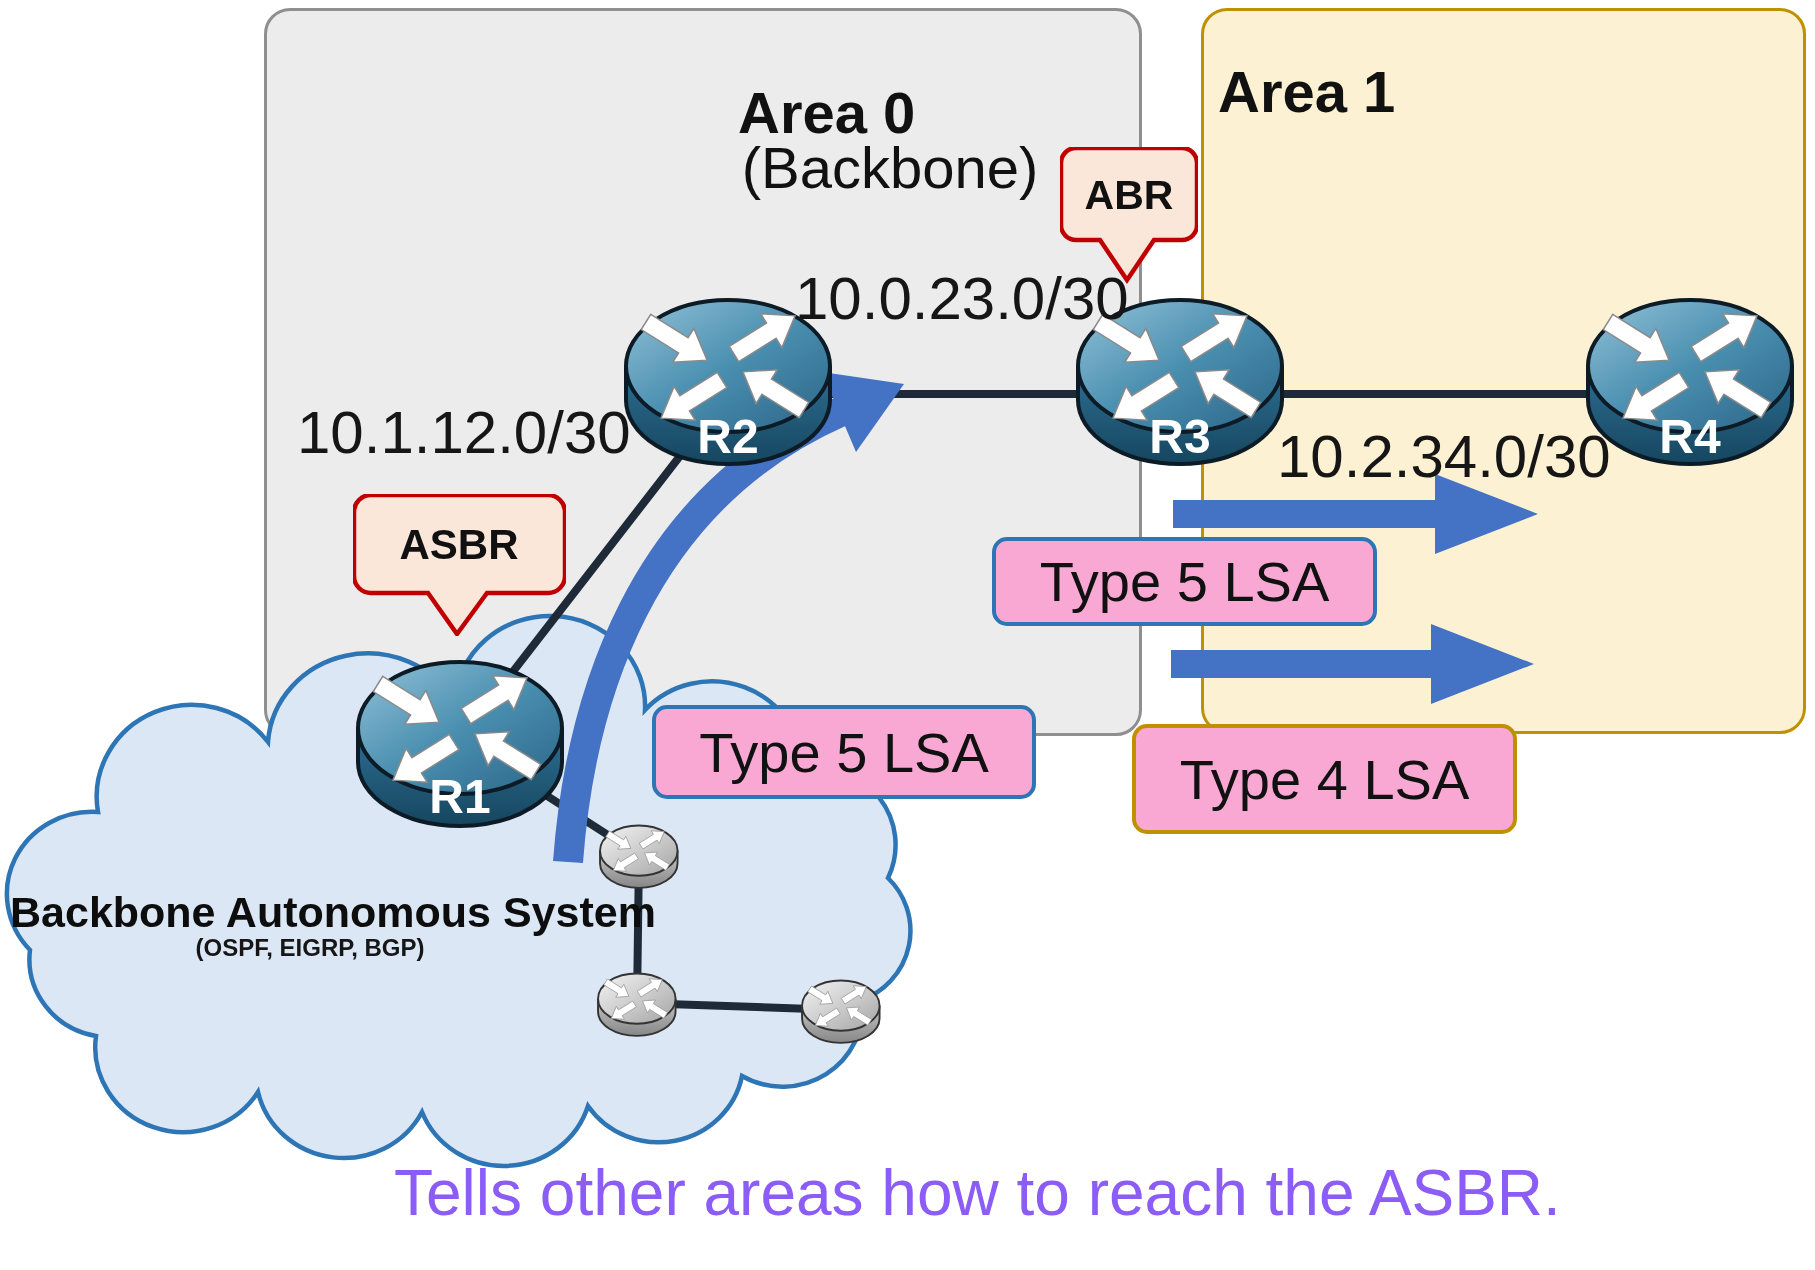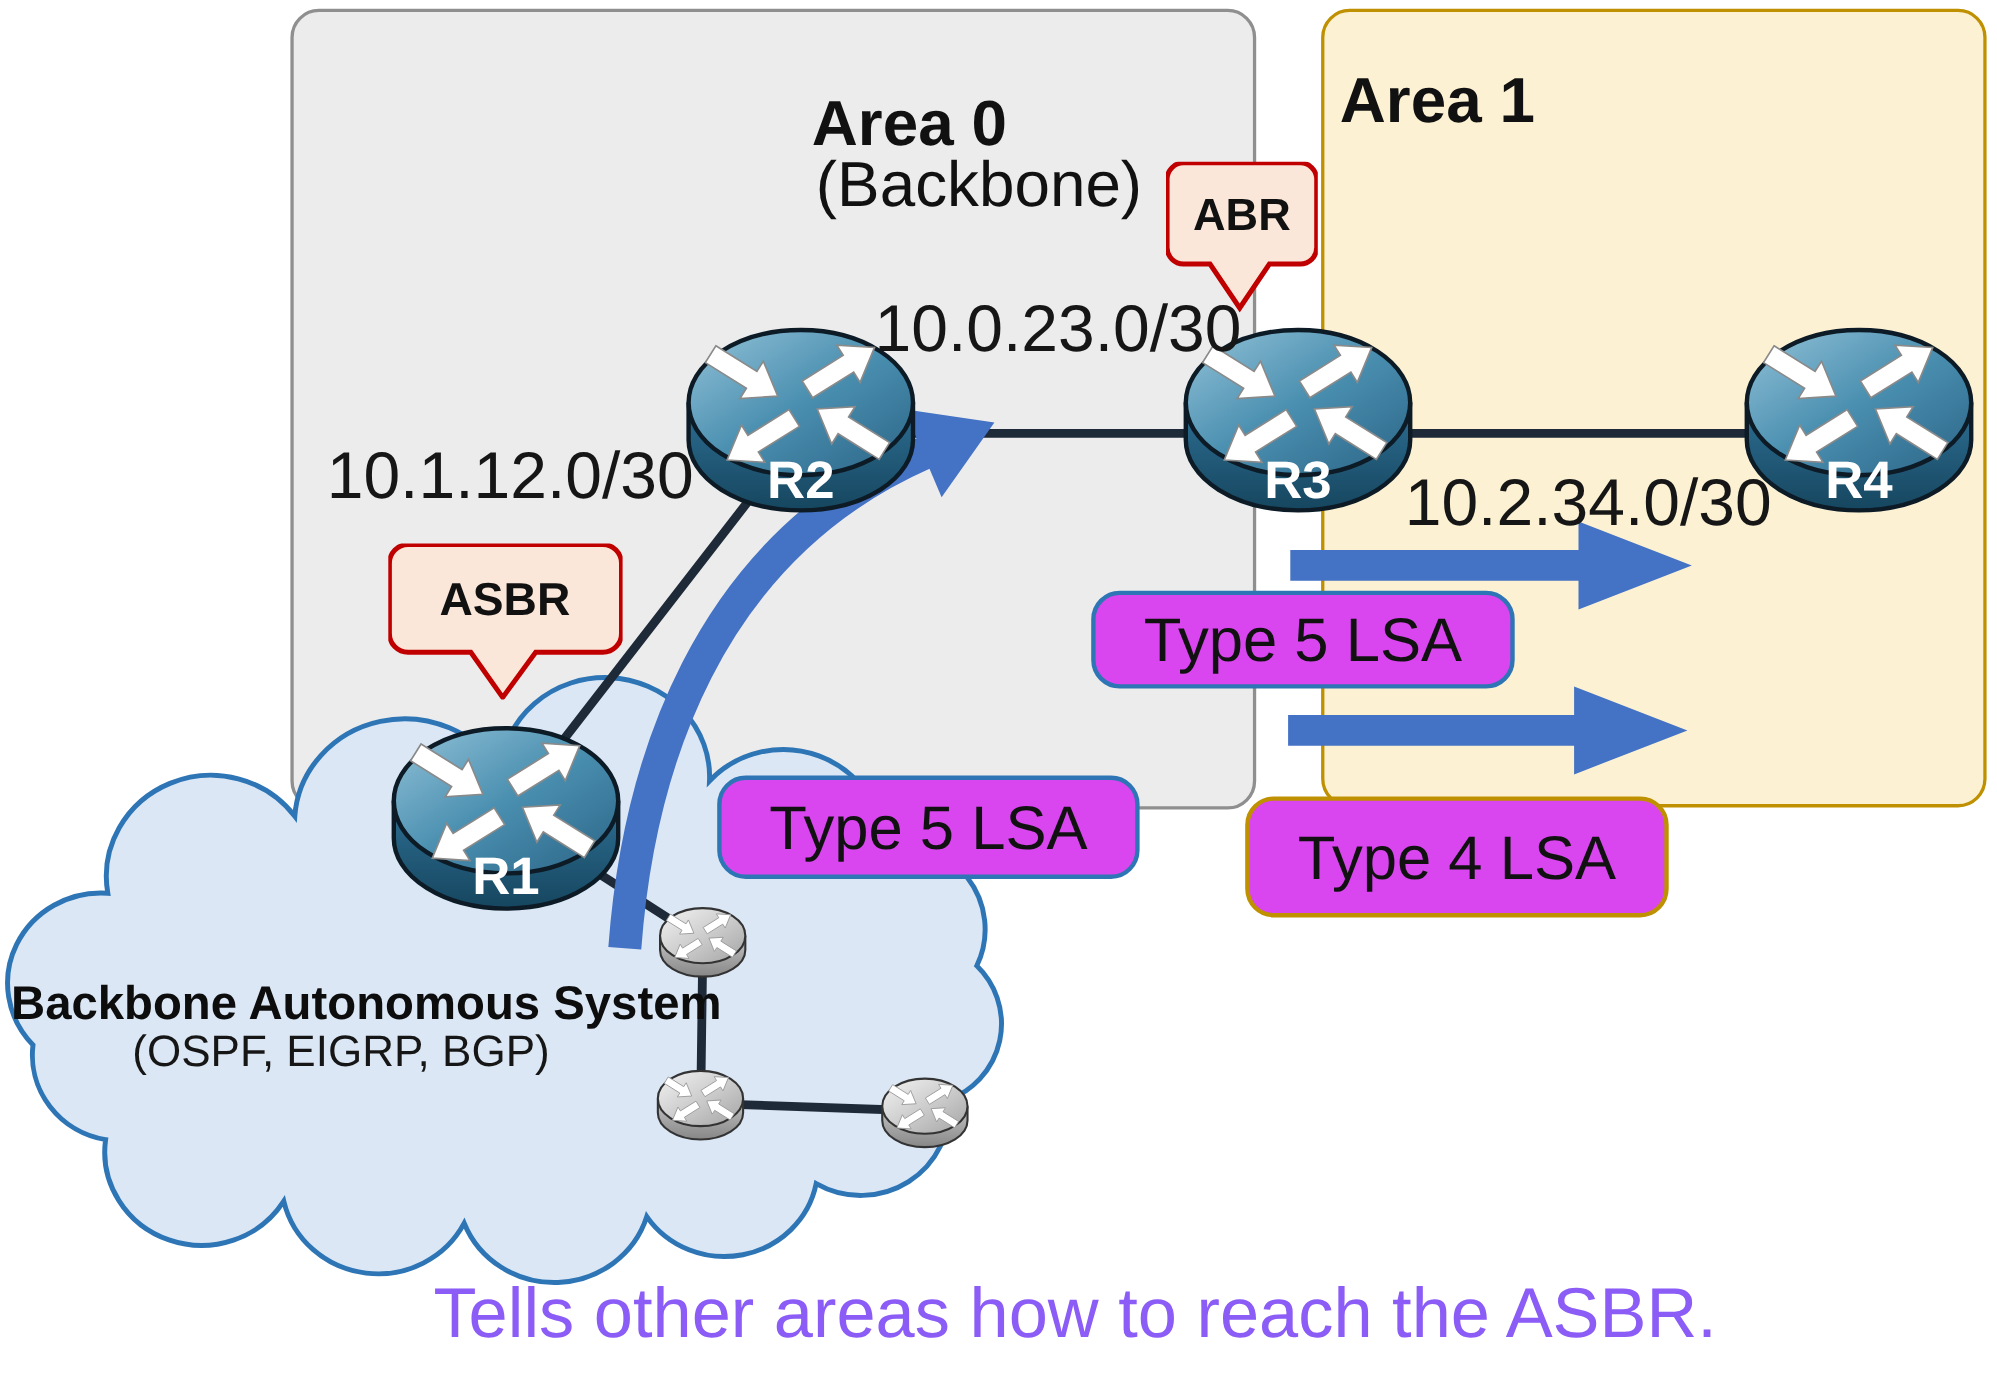--- a/index.html
+++ b/index.html
@@ -14,38 +14,38 @@
   .area-subtitle{position:absolute;font-size:58px;font-weight:400;color:#111;white-space:nowrap;}
   .t-area0{left:738px;top:58px;width:300px;text-align:left;margin-top:21px;}
   .st-area0{left:690px;top:134px;width:400px;text-align:center;}
   .t-area1{left:1218px;top:58px;}
   
   .netlabel{position:absolute;width:310px;text-align:left;font-size:60px;color:#161616;white-space:nowrap;}
   .net1{left:297px;top:398px;}
   .net2{left:795px;top:264px;}
   .net3{left:1277px;top:422px;}
   
-  .lsa{position:absolute;background:#d946ef;border-radius:26px;box-sizing:border-box;
+  .lsa{position:absolute;background:#f9a8d4;border-radius:15px;box-sizing:border-box;
        display:flex;align-items:center;justify-content:center;
        font-size:56px;color:#111;white-space:nowrap;}
   .lsa-blue{border:4px solid #2E75B6;}
   .lsa-gold{border:4px solid #BF9000;}
   .lsa1{left:992px;top:537px;width:385px;height:89px;}
   .lsa2{left:652px;top:705px;width:384px;height:94px;}
   .lsa3{left:1132px;top:724px;width:385px;height:110px;}
   
   .callout{position:absolute;}
   .co-asbr{left:353px;top:494px;}
   .co-abr{left:1060px;top:147px;}
   .callout text{font-family:"Liberation Sans",sans-serif;font-weight:700;fill:#111;}
   
   .cloud-title{position:absolute;left:10px;top:888px;width:600px;text-align:center;
                font-size:43px;font-weight:700;color:#0d0d0d;white-space:nowrap;}
   .cloud-subtitle{position:absolute;left:10px;top:934px;width:600px;text-align:center;
-               font-size:40px;font-weight:400;color:#161616;white-space:nowrap;}
+               font-size:24px;font-weight:700;color:#161616;white-space:nowrap;}
   
   .caption{position:absolute;left:394px;top:1156px;font-size:64px;color:#8b5cf6;white-space:nowrap;}
   svg.layer{position:absolute;left:0;top:0;}
   svg text.rlabel{font-family:"Liberation Sans",sans-serif;font-weight:700;font-size:48px;fill:#fff;}
 </style>
 </head>
 <body>
 
 <div class="area-box area0"></div>
 <div class="area-box area1"></div>

